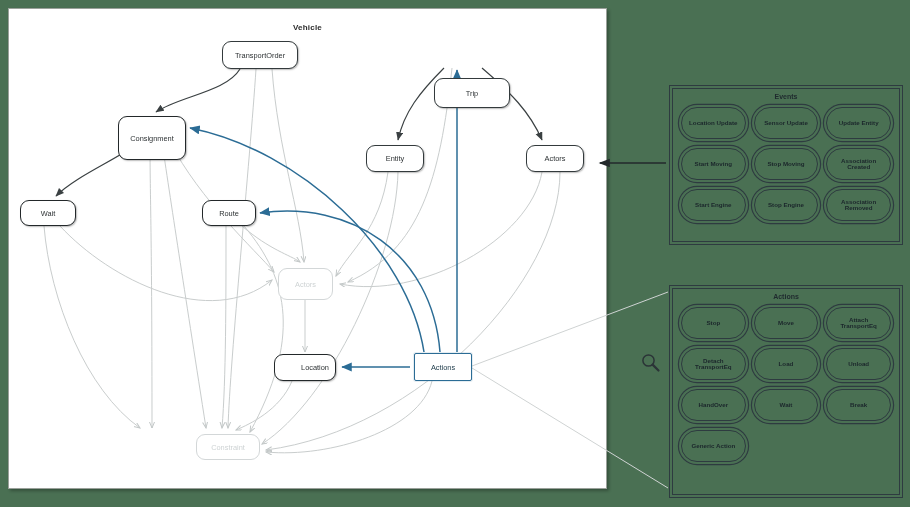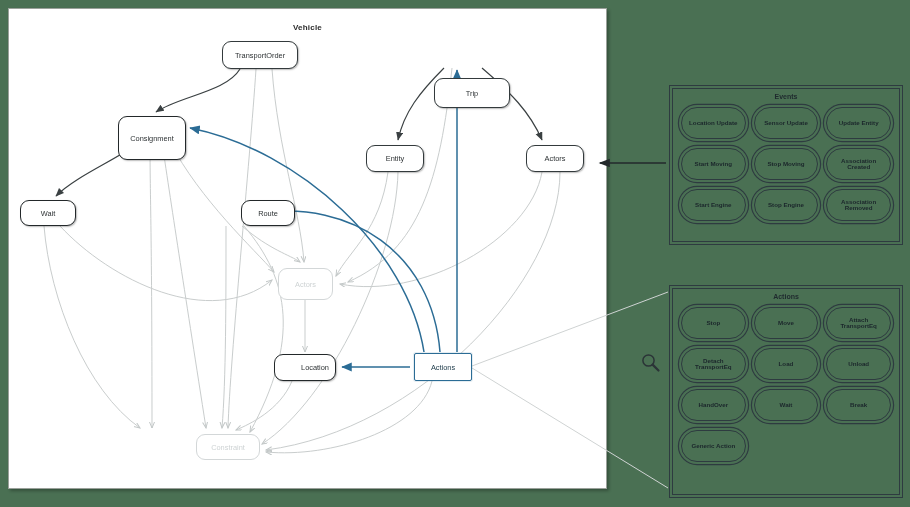--- a/index.html
+++ b/index.html
@@ -165,21 +165,21 @@
 
   <div class="node" style="left:222px;top:41px;width:76px;height:28px;">
     <span>TransportOrder</span>
   </div>
   <div class="node thick" style="left:118px;top:116px;width:68px;height:44px;">
     <span>Consignment</span>
   </div>
   <div class="node thick" style="left:20px;top:200px;width:56px;height:26px;">
     <span>Wait</span>
   </div>
-  <div class="node thick" style="left:202px;top:200px;width:54px;height:26px;margin-left:39px;">
+  <div class="node thick" style="left:202px;top:200px;width:54px;height:26px;">
     <span>Route</span>
   </div>
   <div class="node" style="left:434px;top:38px;width:76px;height:30px;margin-top:40px;">
     <span>Trip</span>
   </div>
   <div class="node" style="left:366px;top:145px;width:58px;height:27px;">
     <span>Entity</span>
   </div>
   <div class="node" style="left:526px;top:145px;width:58px;height:27px;">
     <span>Actors</span>

